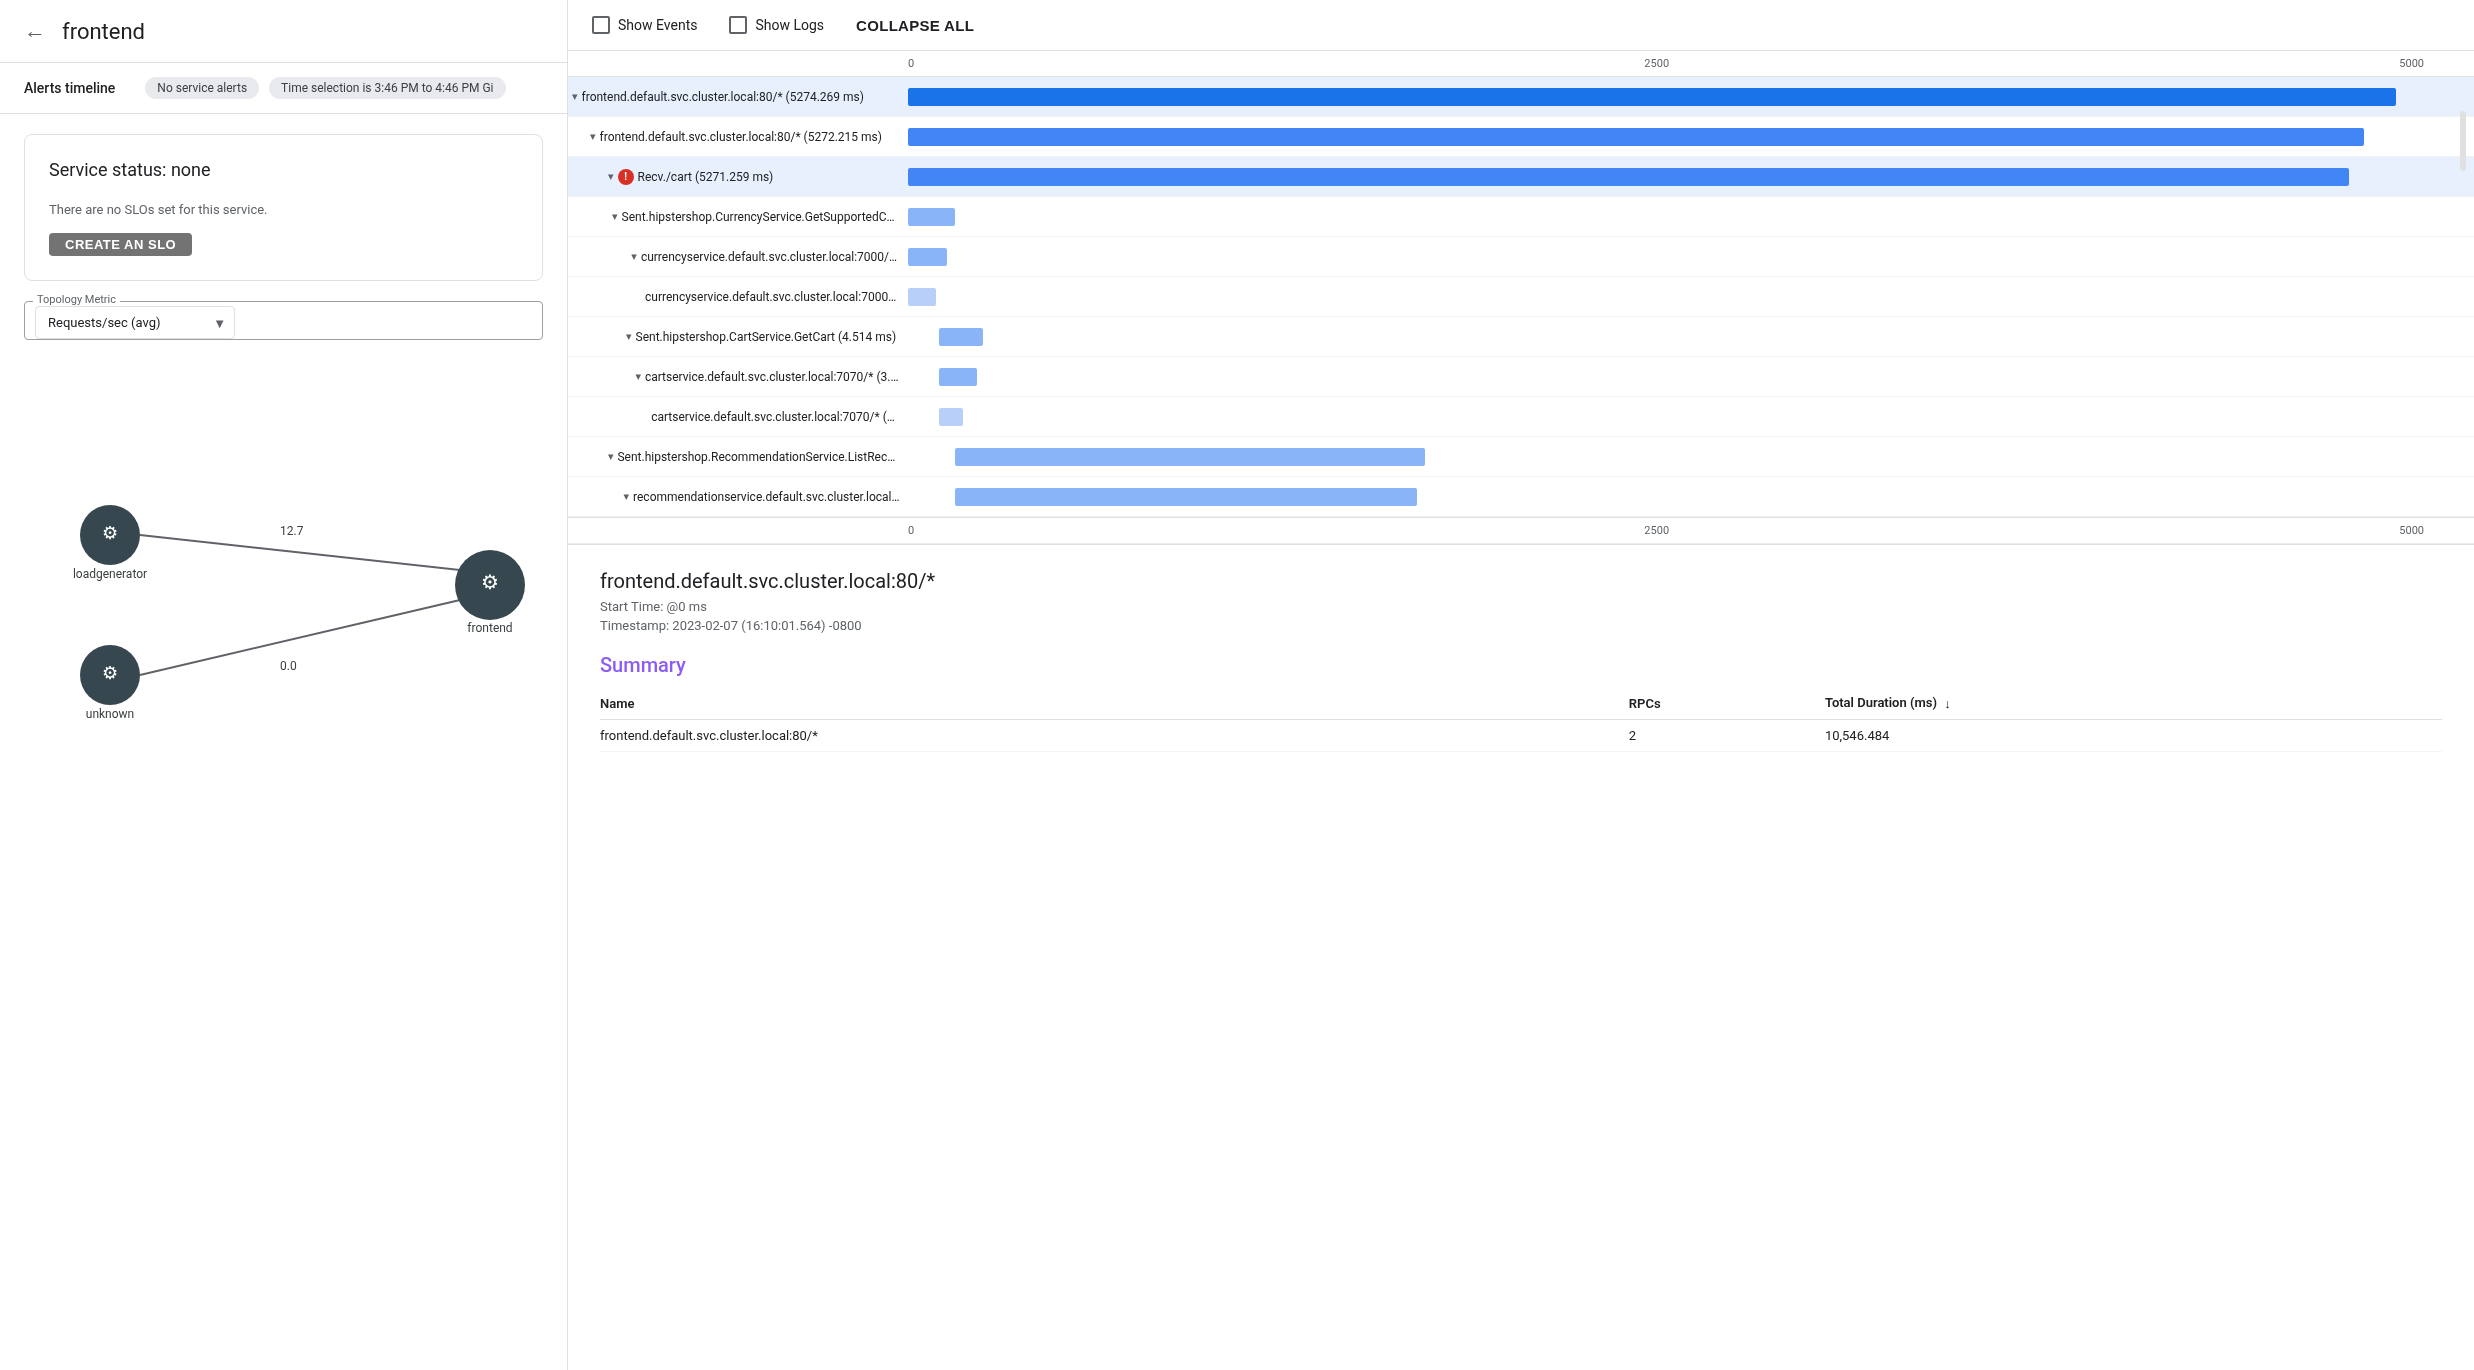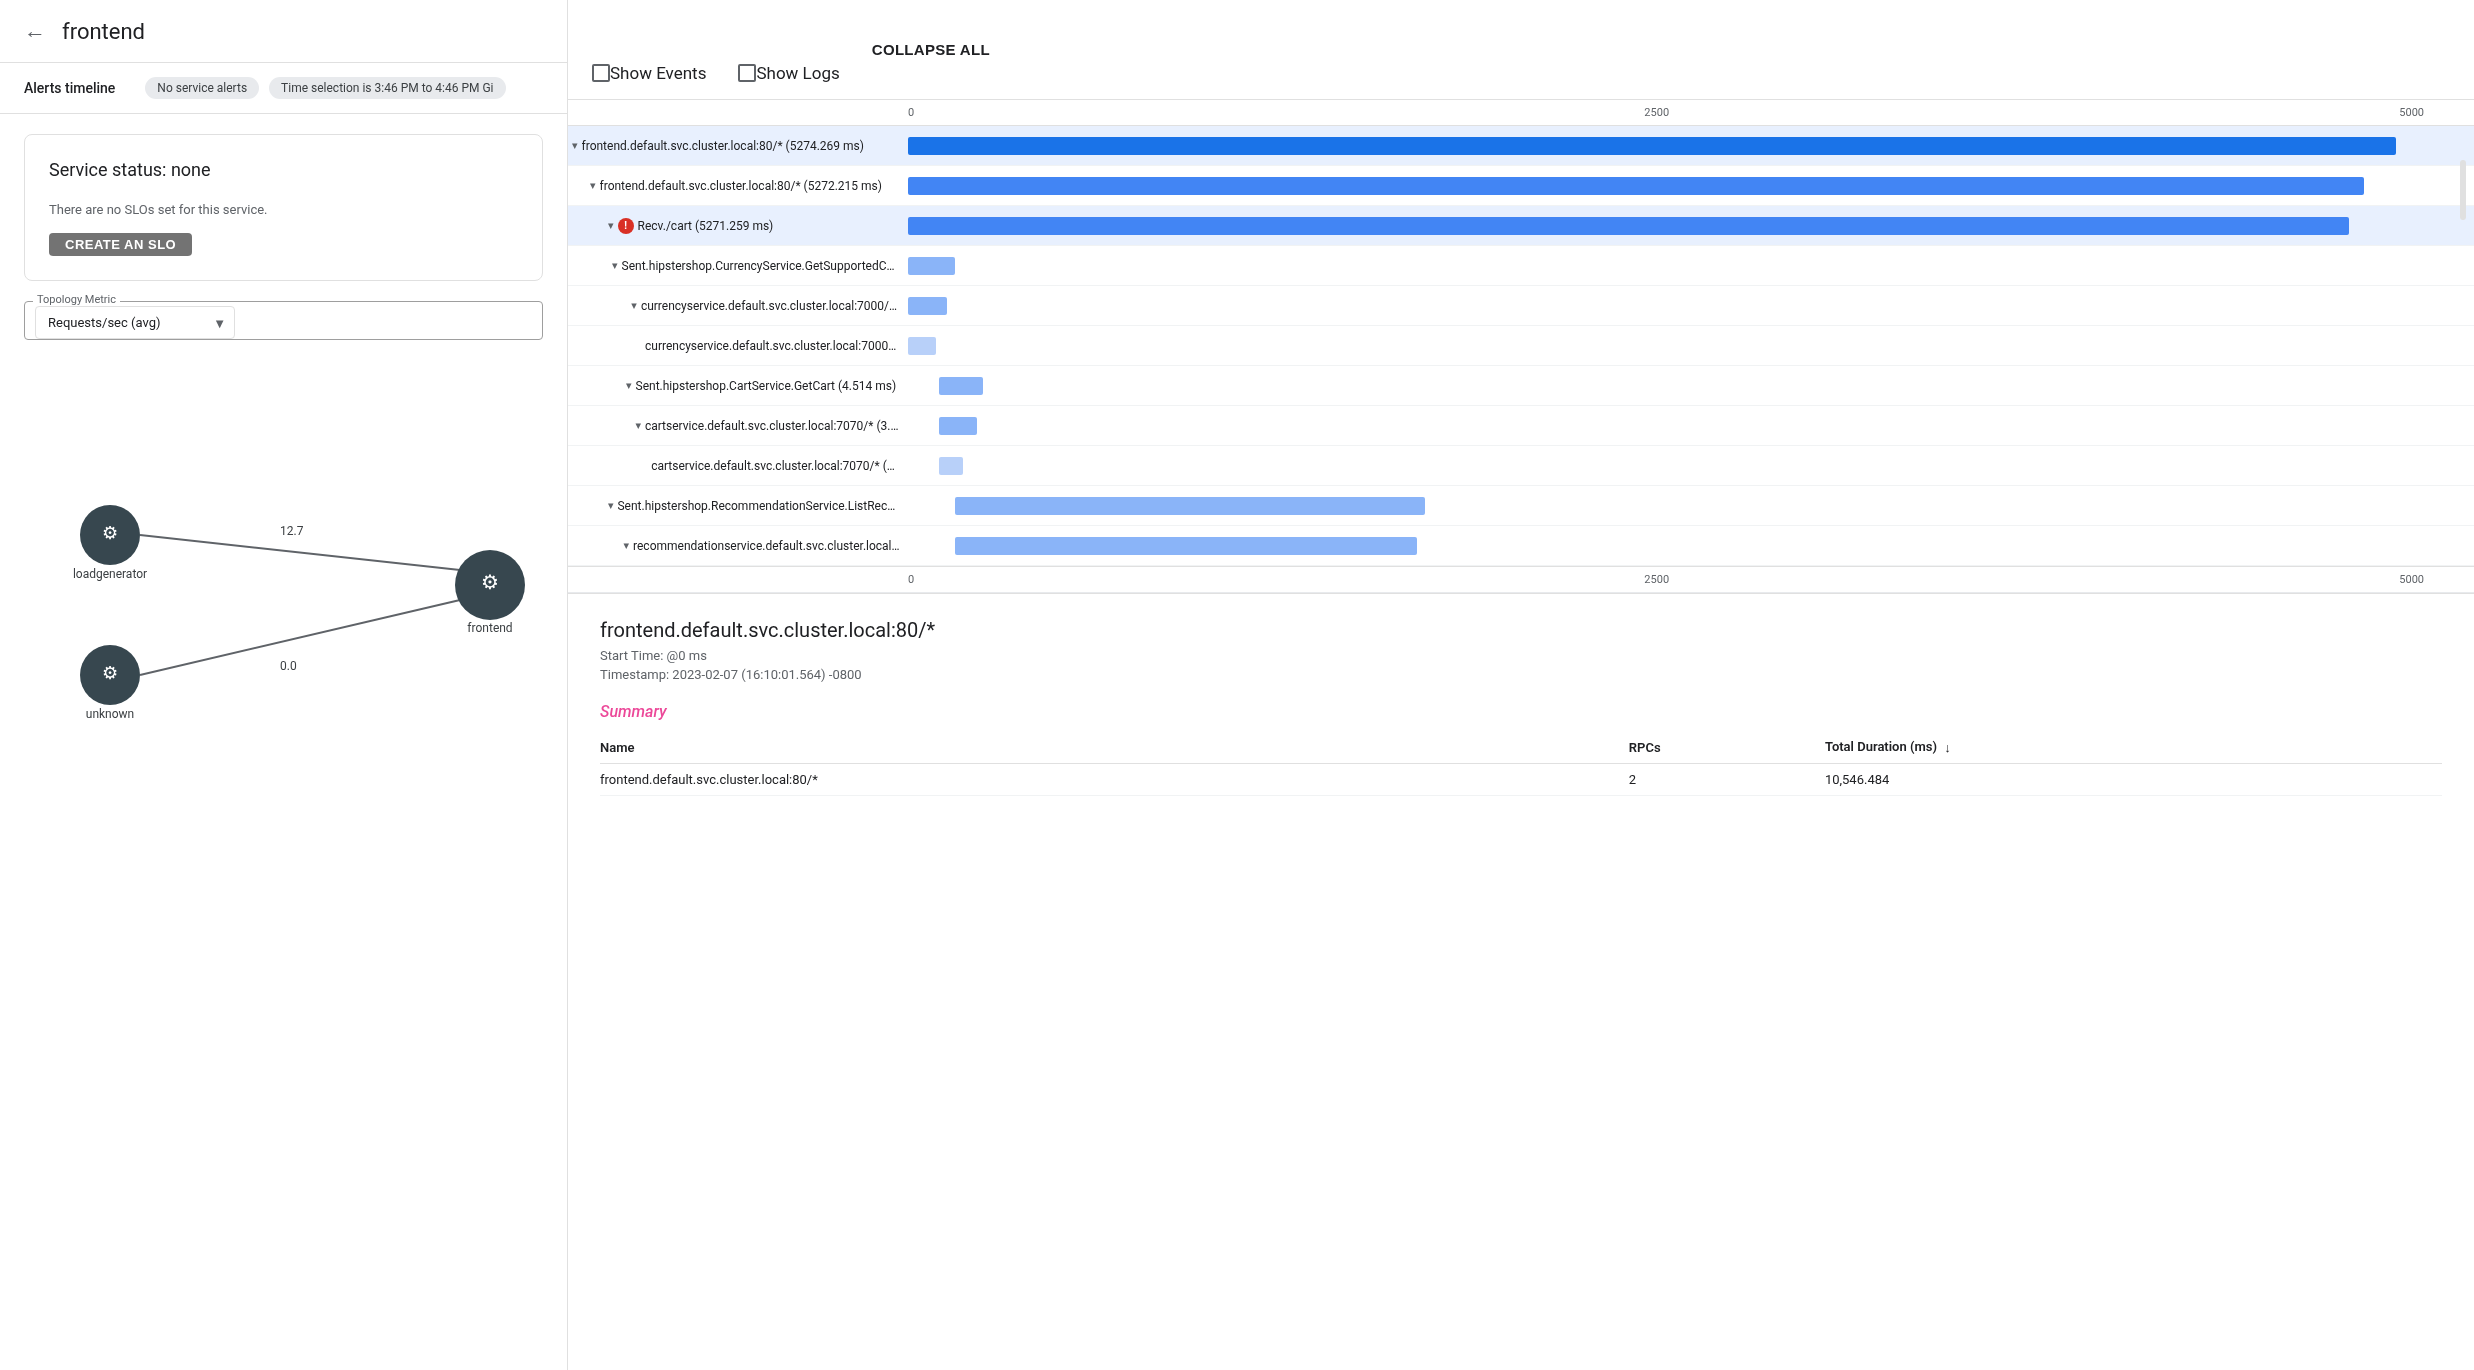--- a/index.html
+++ b/index.html
@@ -157,25 +157,25 @@
     .trace-toolbar {
       display: flex;
       align-items: center;
       padding: 16px 24px;
       border-bottom: 1px solid #e0e0e0;
       gap: 32px;
     }
     .checkbox-label {
       display: flex;
       align-items: center;
-      font-size: 17px;
+      gap: 8px;
+      font-size: 14px;
       font-weight: 400;
       color: #202124;
       cursor: pointer;
-      margin-top: 47px;
     }
     .checkbox-box {
       width: 18px;
       height: 18px;
       border: 2px solid #5f6368;
       border-radius: 2px;
       background: #fff;
     }
     .collapse-all-btn {
       font-size: 15px;
@@ -276,25 +276,24 @@
       font-weight: 400;
       color: #202124;
       margin-bottom: 6px;
     }
     .detail-meta {
       font-size: 13px;
       color: #5f6368;
       margin-bottom: 4px;
     }
     .detail-section-title {
-      font-size: 16px;
+      font-size: 20px;
       font-weight: 500;
-      color: #ec4899;
+      color: #8b5cf6;
       margin: 20px 0 10px 0;
-      font-style: italic;
     }
     .summary-table {
       width: 100%;
       border-collapse: collapse;
       font-size: 13px;
     }
     .summary-table th {
       text-align: left;
       padding: 8px 12px 8px 0;
       color: #202124;

